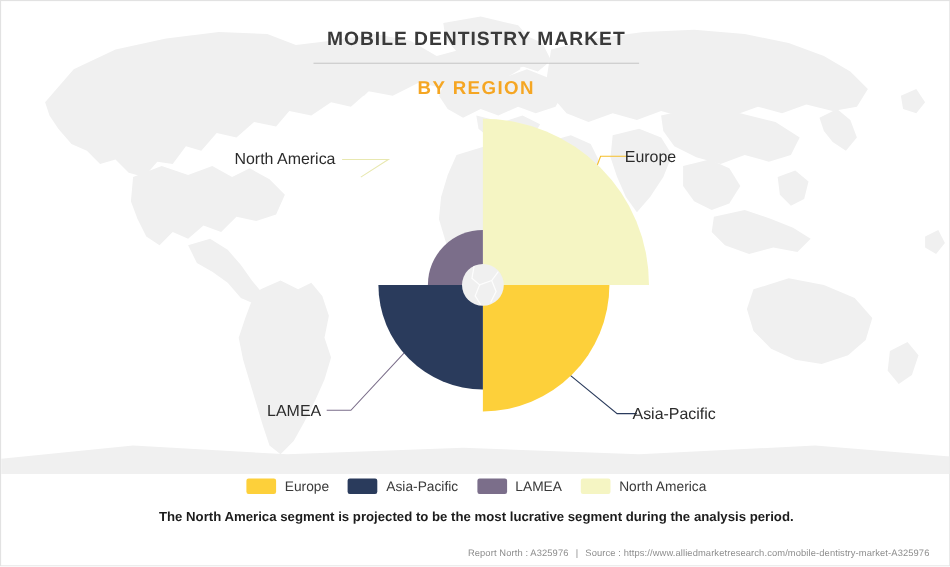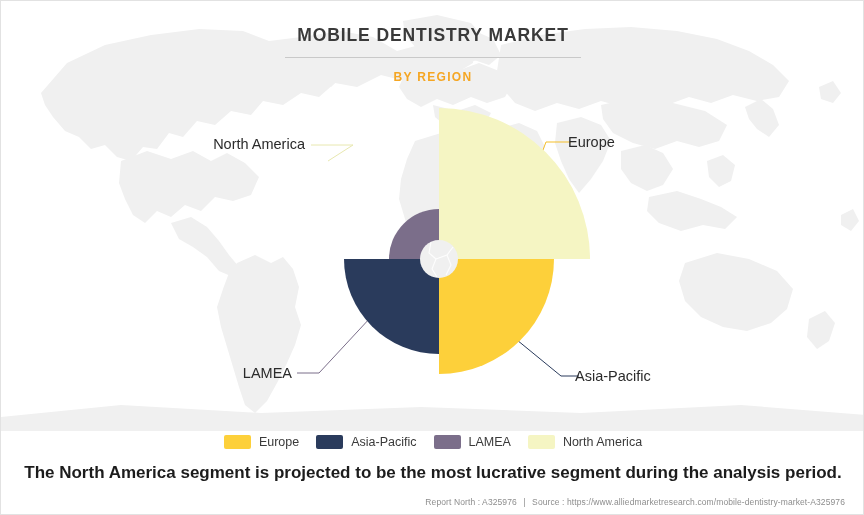--- a/index.html
+++ b/index.html
@@ -45,21 +45,21 @@
     white-space: nowrap;
   }
   #title-rule {
     width: 296px;
     height: 1px;
     background: #c9c9c9;
     margin: 11px auto 0 auto;
   }
   #chart-subtitle {
     margin-top: 12px;
-    font-size: 12px;
+    font-size: 17px;
     font-weight: bold;
     letter-spacing: 1.3px;
     color: #f5a623;
   }
 
   
   #chart-area {
     position: absolute;
     left: 0; top: 0;
     width: 864px; height: 430px;
@@ -103,21 +103,21 @@
     white-space: nowrap;
   }
 
   
   #caption {
     position: absolute;
     left: 0; top: 462px;
     width: 864px;
     z-index: 3;
     text-align: center;
-    font-size: 17px;
+    font-size: 12px;
     font-weight: bold;
     color: #1c1c1c;
     padding: 0 3px;
   }
   #footer {
     position: absolute;
     right: 18px; top: 496px;
     z-index: 3;
     font-size: 8.5px;
     color: #8d8d8d;

